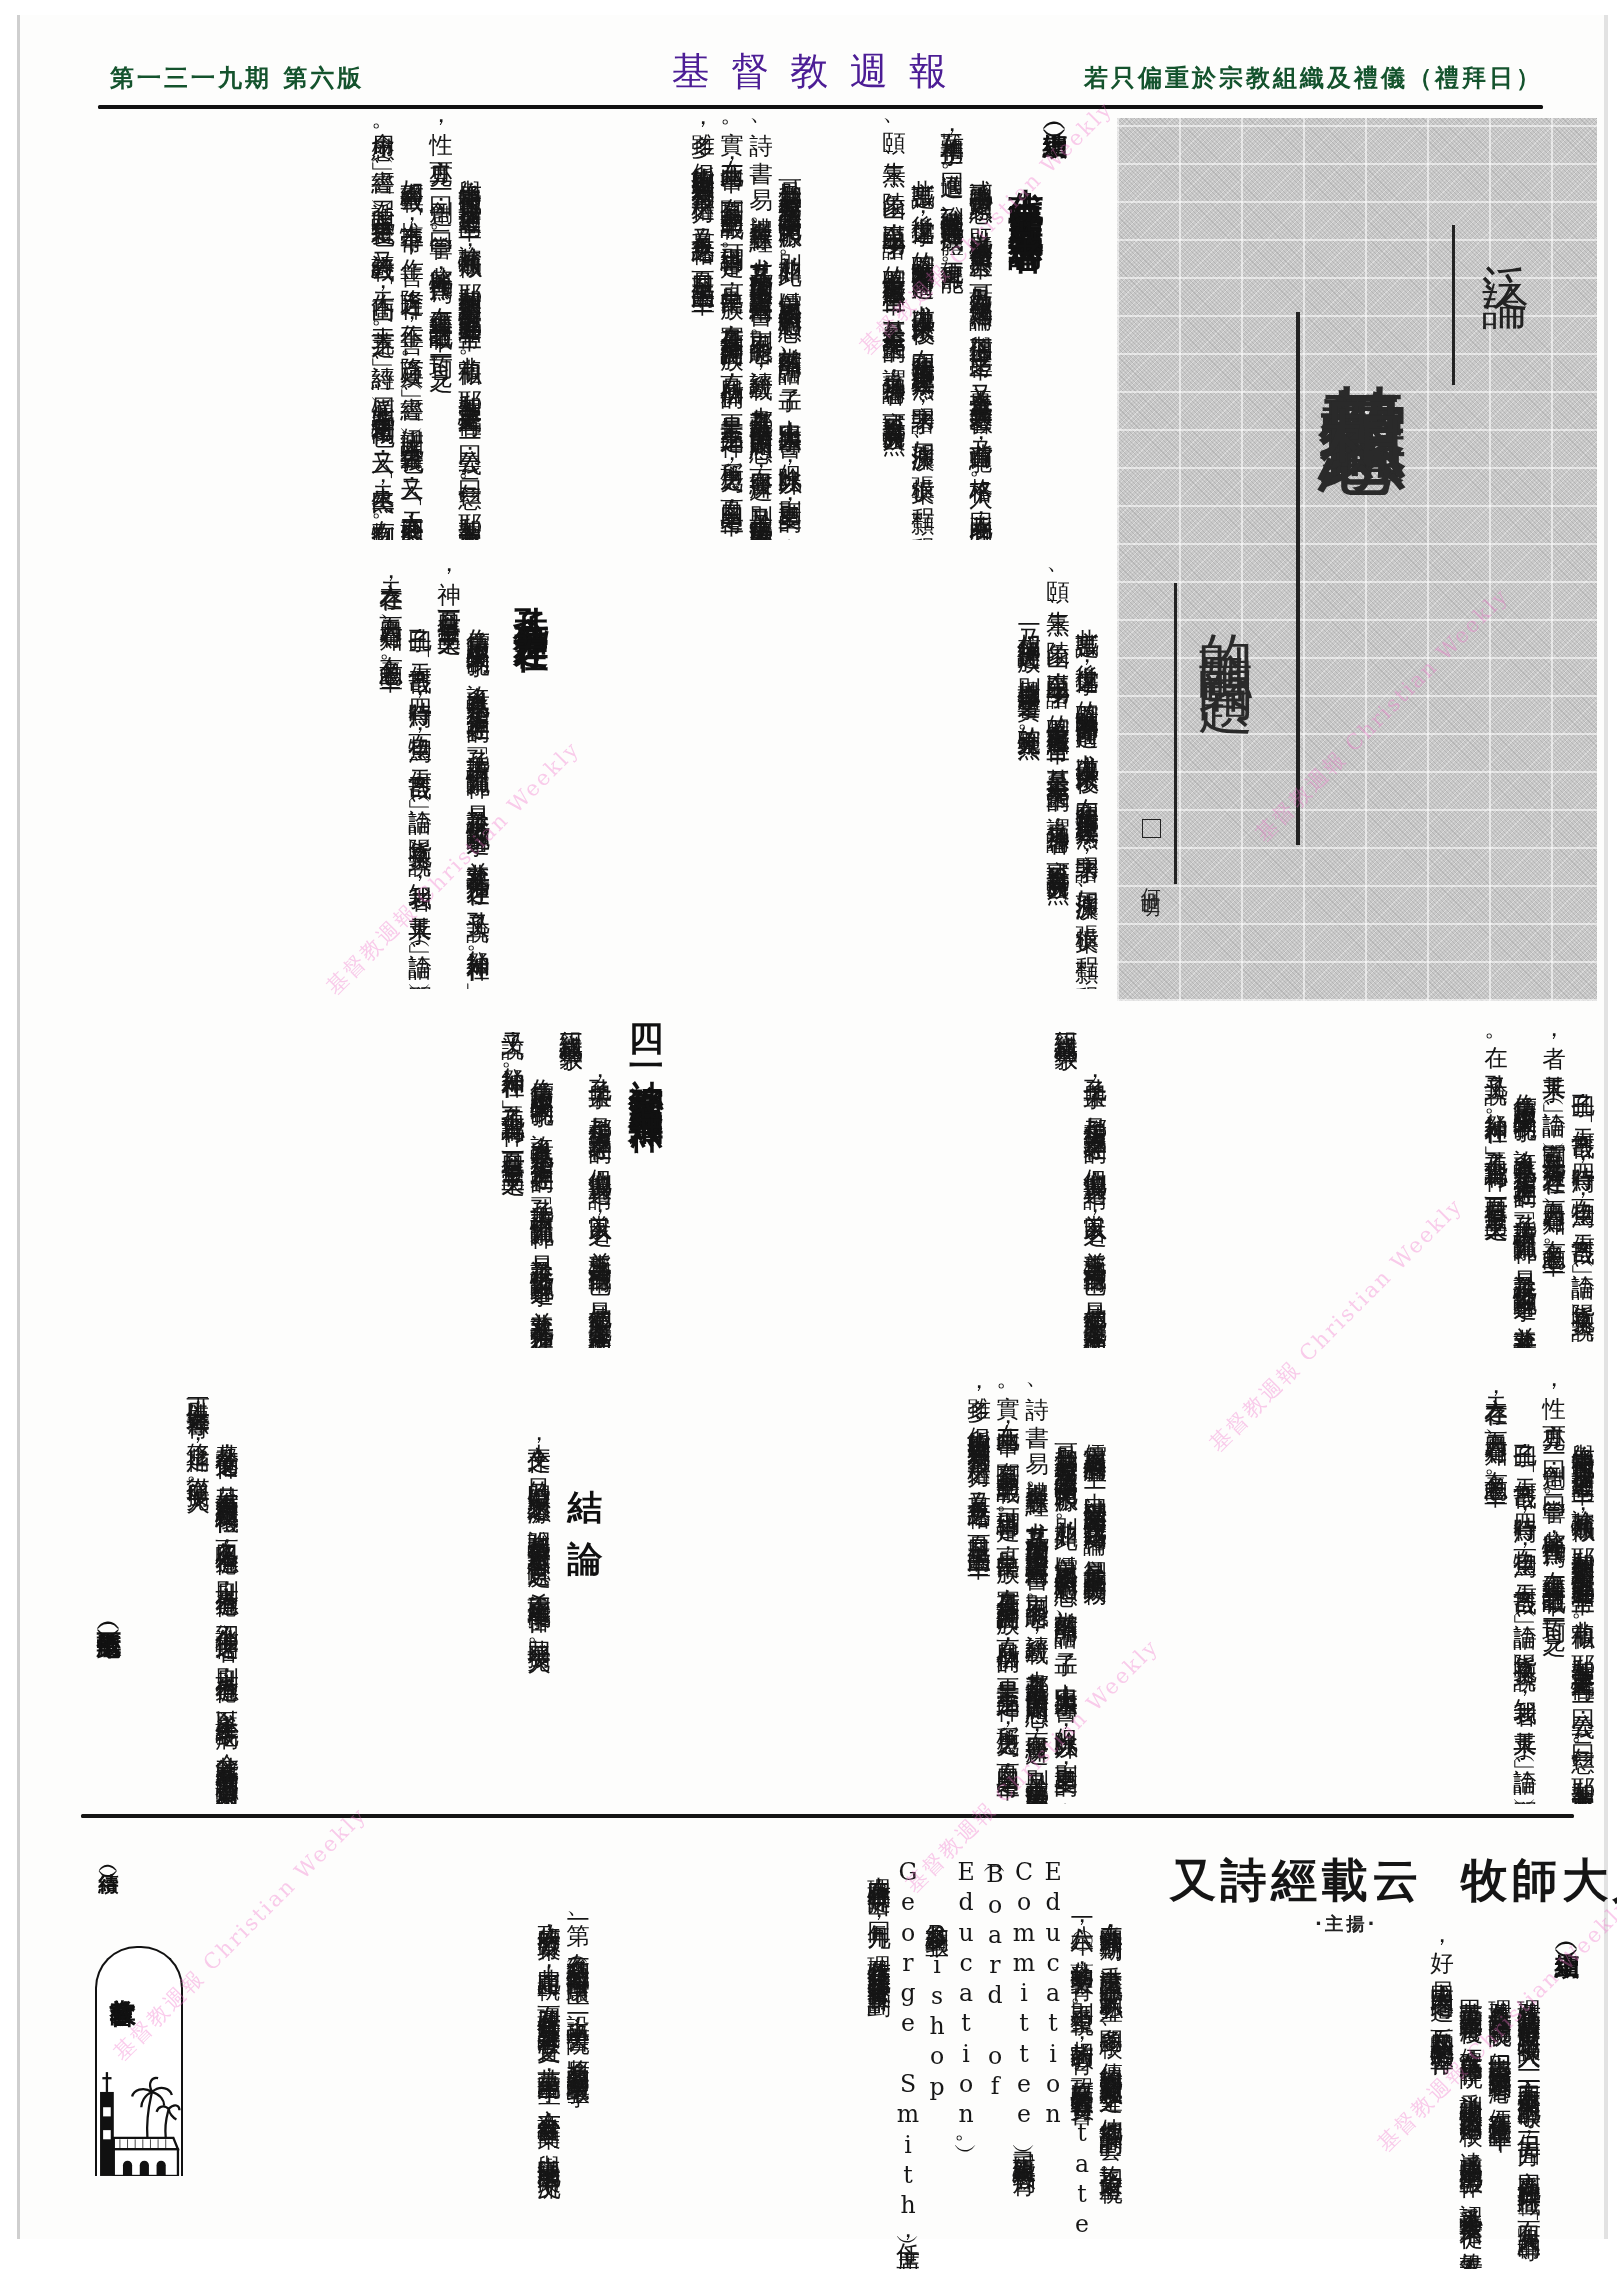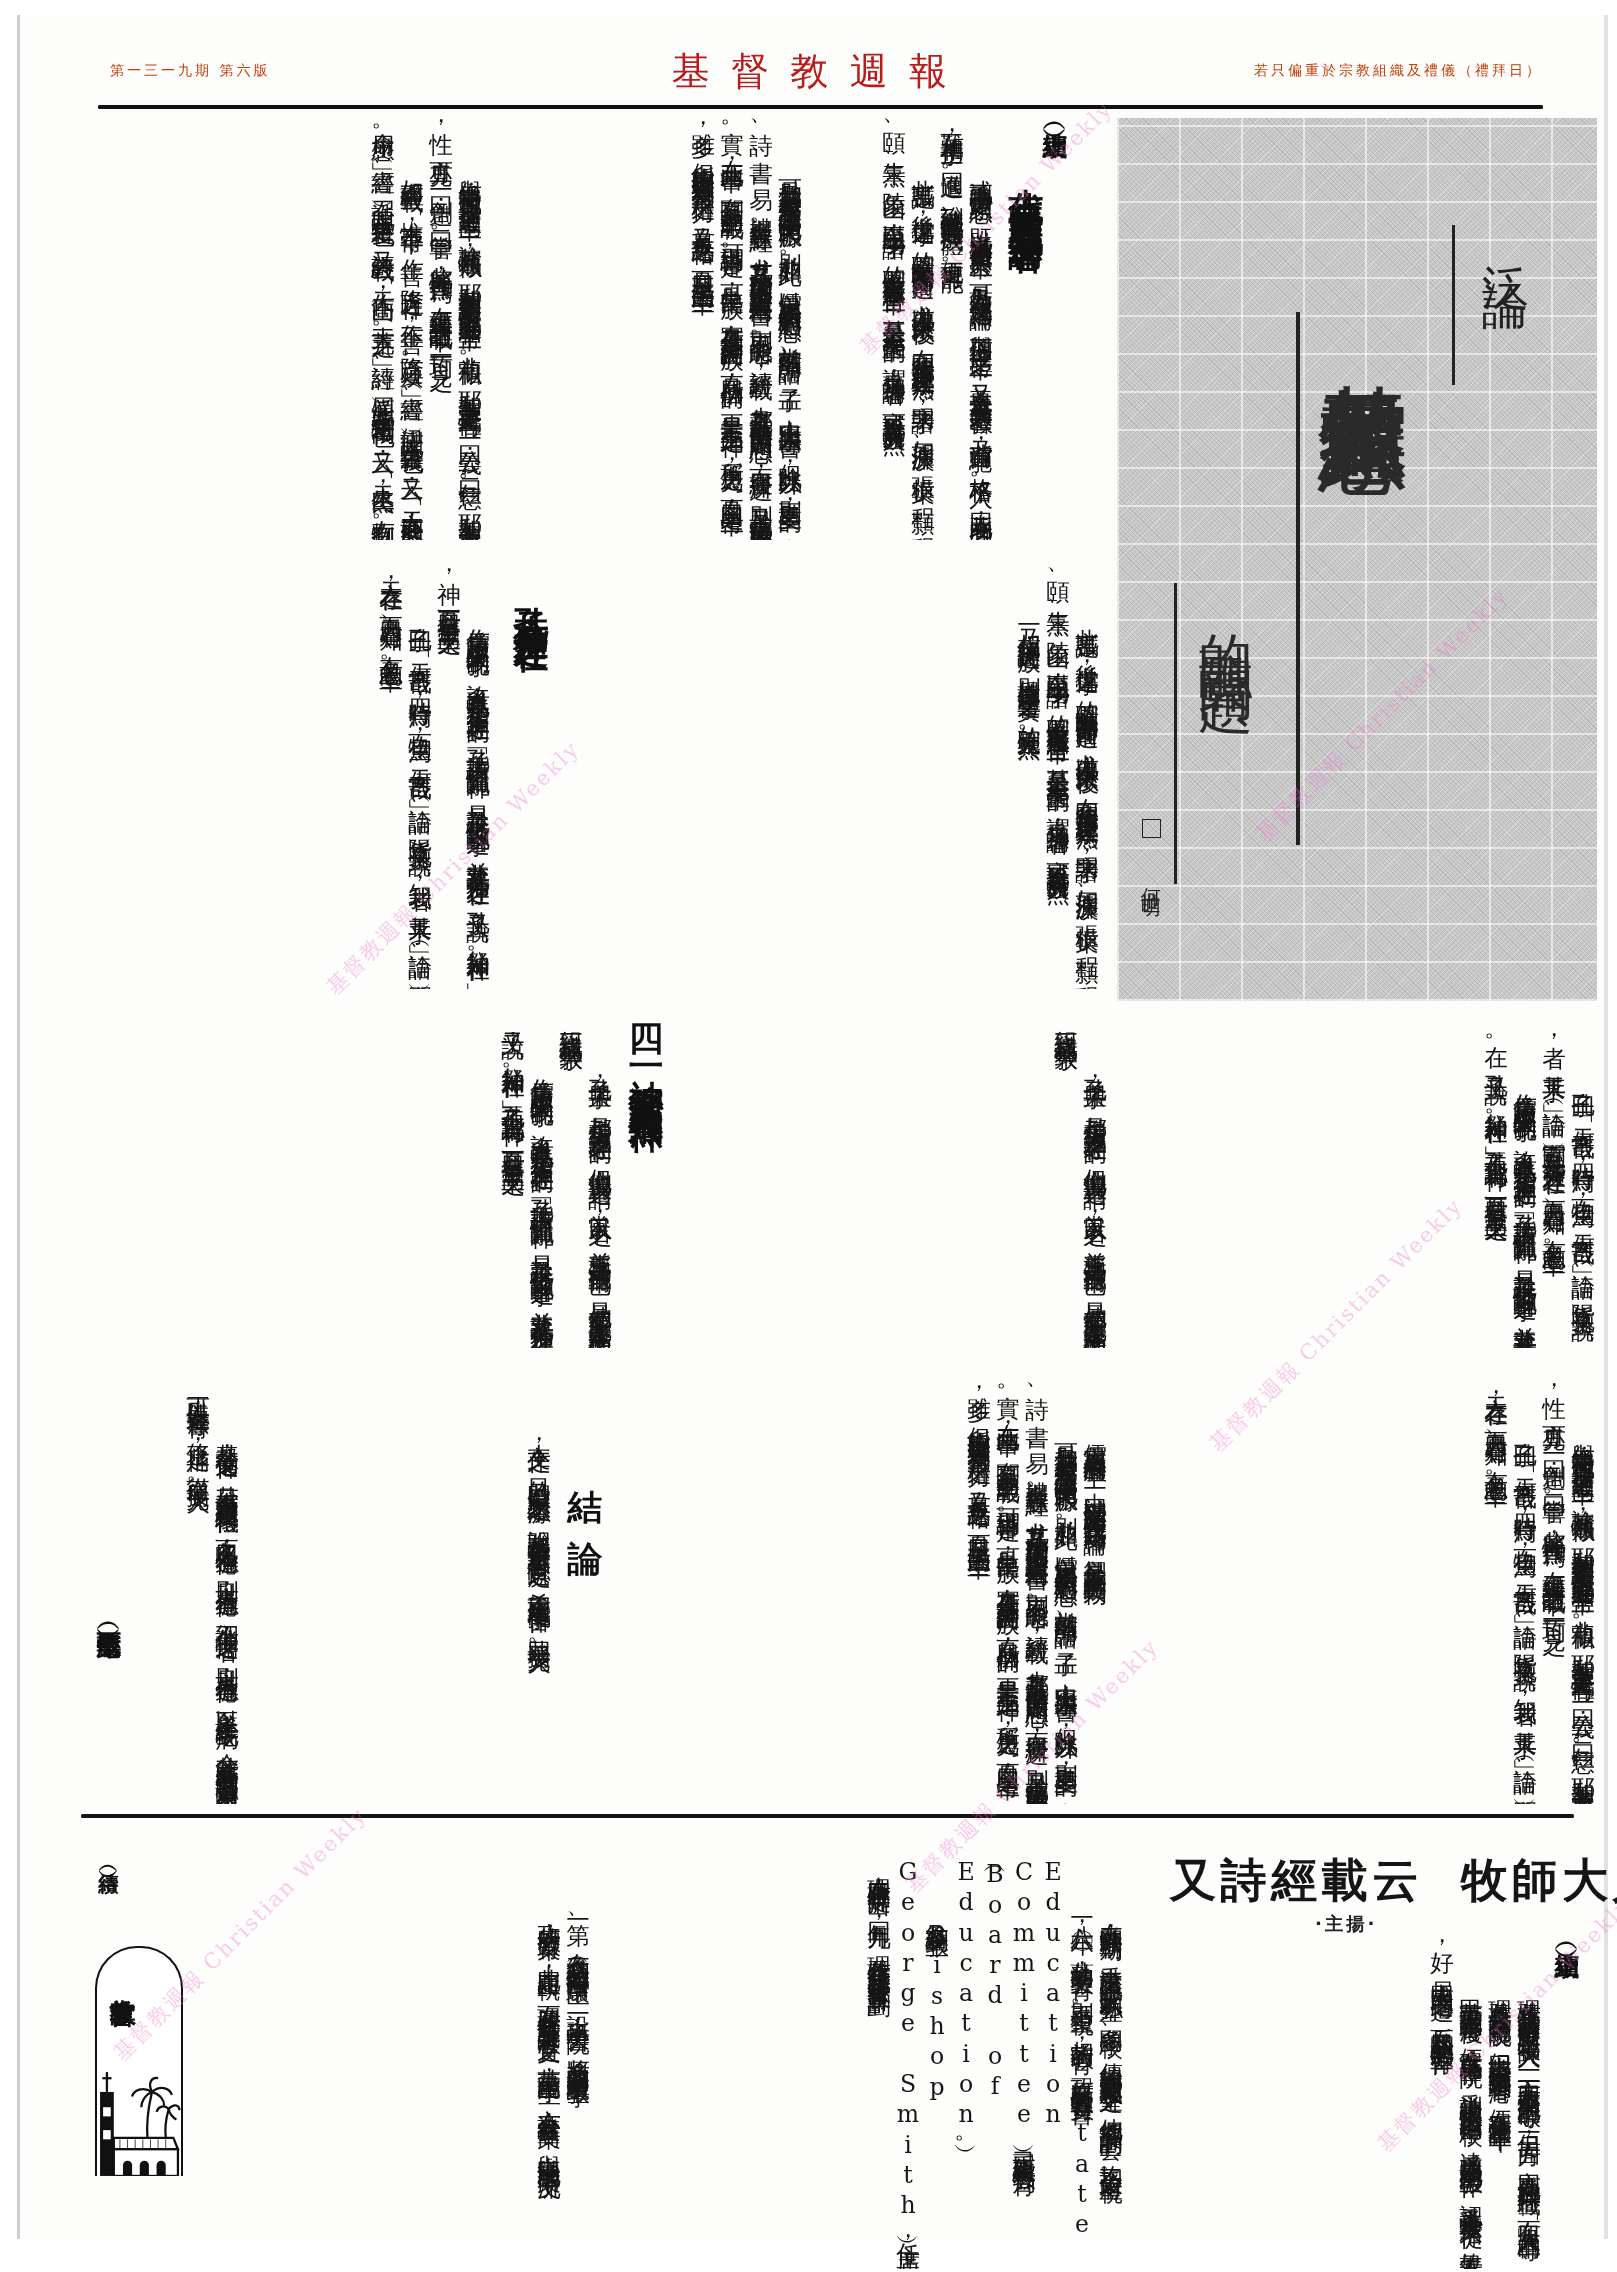--- a/index.html
+++ b/index.html
@@ -2,25 +2,25 @@
 <html style="font-size:12.2px"><head>
 <meta charset="utf-8">
 <style>
   html, body { margin: 0; padding: 0; background: #ffffff; }
   body { width: 1618px; height: 2273px; position: relative; overflow: hidden;
          font-family: "DejaVu Serif", "Liberation Serif", serif; color: #111; }
   .page { position: absolute; left: 17px; top: 15.2px; width: 1584px; height: 2224px;
           background: #fdfdfc; border-left: 3px solid #cfcfcf; border-right: 4.6px solid #e2e2e2; }
   .masthead { position: absolute; left: 0; top: 0; width: 100%; height: 91px; }
   .mh-left, .mh-right { position: absolute; top: 47px; font-family: "DejaVu Sans", sans-serif;
-          font-weight: normal; font-size: 14px; letter-spacing: 3px; color: #c2410c; white-space: nowrap; }
+          font-weight: bold; font-size: 24px; letter-spacing: 3px; color: #14532d; white-space: nowrap; }
   .mh-left { left: 90px; }
   .mh-right { right: 61px; }
   .mh-title { position: absolute; left: 16px; right: 0; top: 30.5px; text-align: center;
-          font-size: 38px; letter-spacing: 21.3px; color: #b91c1c; font-weight: normal; }
+          font-size: 38px; letter-spacing: 21.3px; color: #4c1d95; font-weight: normal; }
   .rule { position: absolute; left: 78px; right: 61px; top: 90px; height: 3.8px; background: #111; border-radius: 1.5px; }
   .vtext { position: absolute; writing-mode: vertical-rl; text-orientation: upright;
            font-size: 23.6px; line-height: 29px; letter-spacing: 2.3px; color: #161616; overflow: hidden; }
   .vtext p { margin: 0; text-indent: 2em; }
   .heading { position: absolute; writing-mode: vertical-rl; text-orientation: upright;
              font-size: 35px; letter-spacing: 4.6px; color: #111; font-weight: bold; }
   .cont { position: absolute; writing-mode: vertical-rl; text-orientation: upright;
           font-family: "DejaVu Sans", sans-serif; font-weight: bold; font-size: 24.4px; color: #111; }
   .titlebox { position: absolute; left: 1097px; top: 103px; width: 480px; height: 883px;
           background-color: #c9c9c9;

